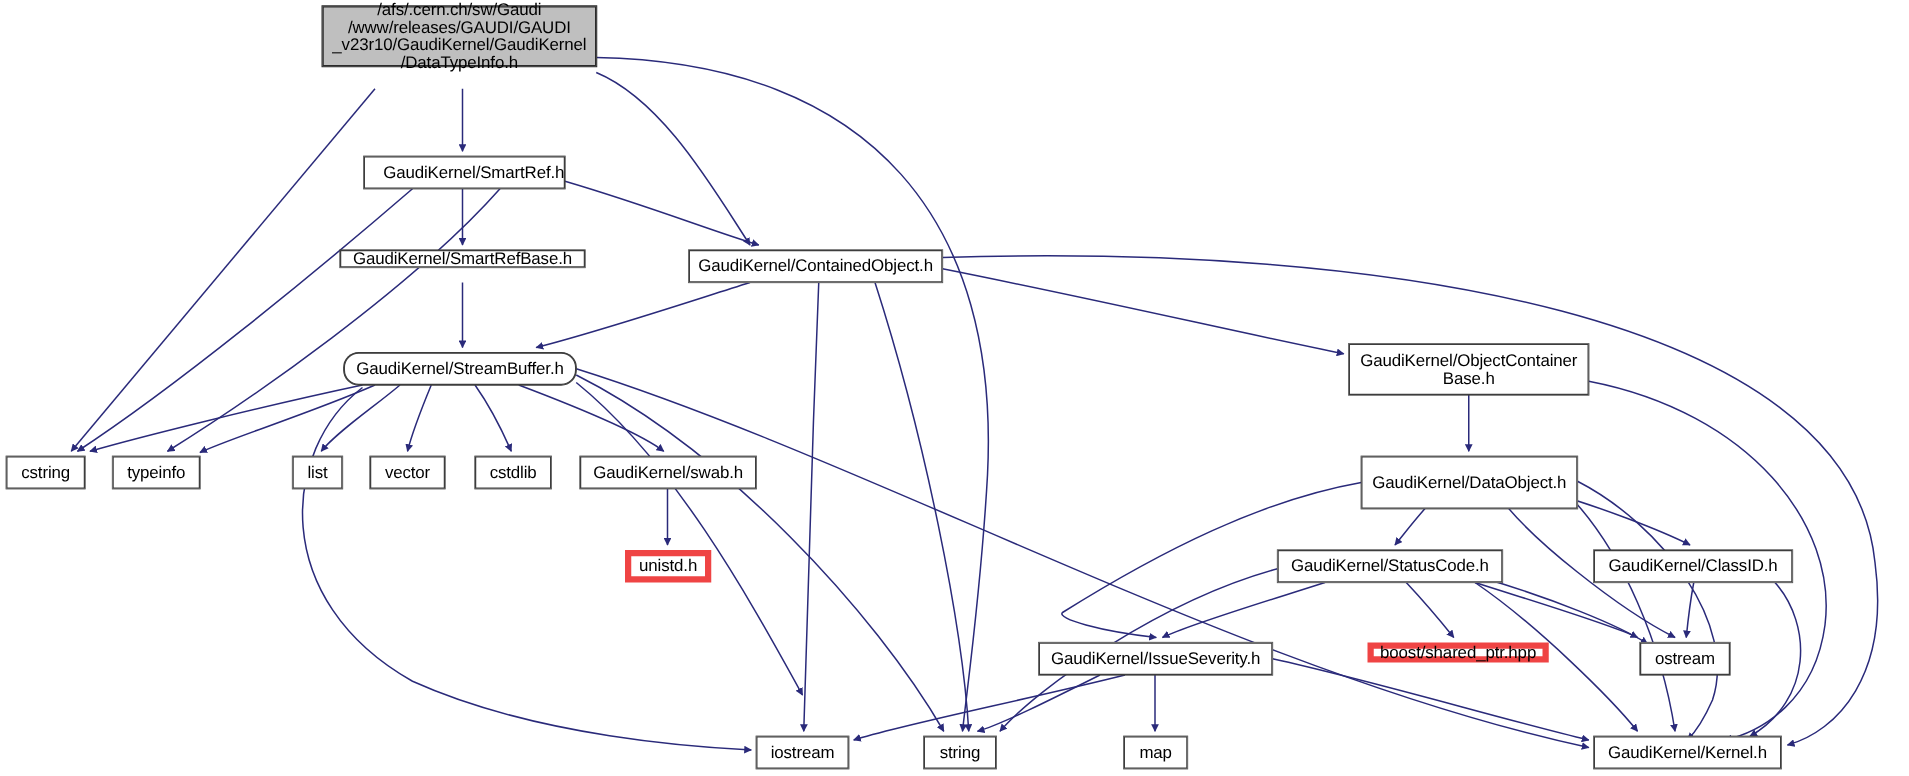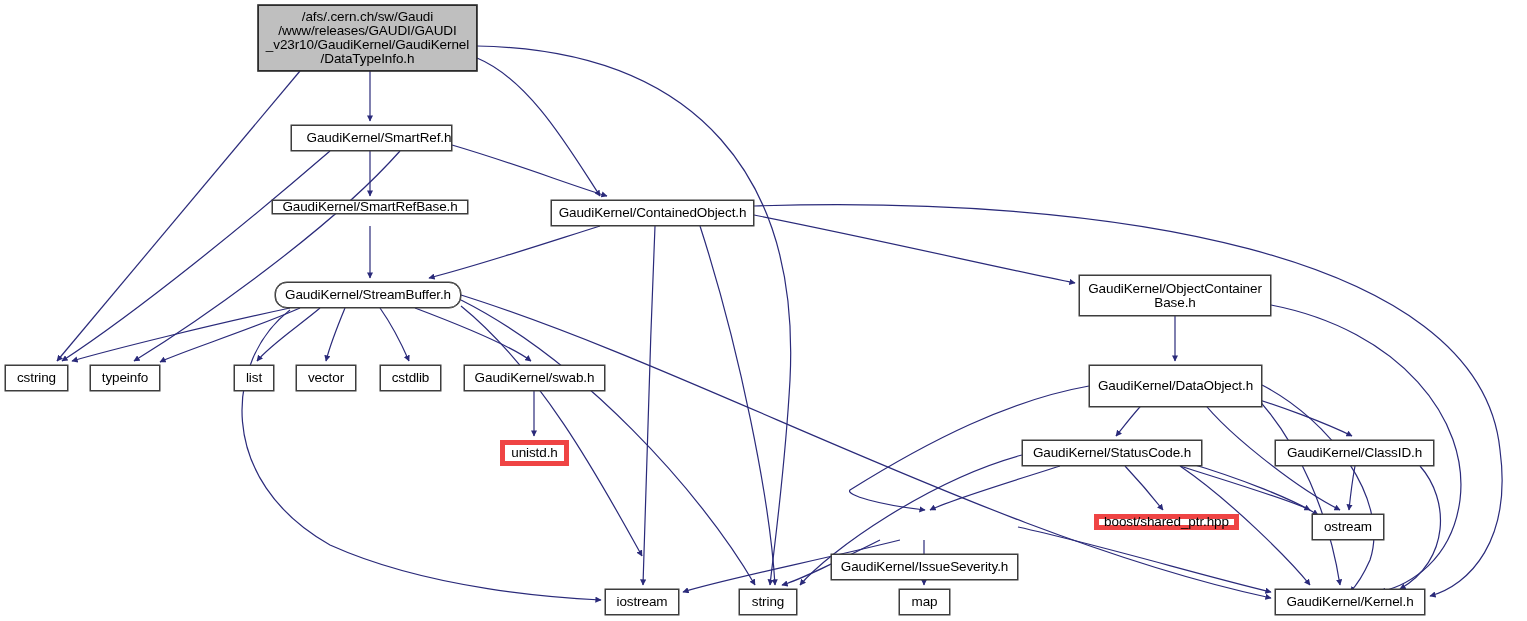--- a/index.html
+++ b/index.html
@@ -104,41 +104,41 @@
         <path d="M 1180,466 C 1230,500 1290,560 1310,585" marker-end="url(#arrow)" stroke="#2a2a7a"></path>
         <path d="M 1355,466 C 1352,482 1350,500 1349,510" marker-end="url(#arrow)" stroke="#2a2a7a"></path>
         <path d="M 1420,466 C 1450,500 1450,560 1400,589" marker-end="url(#arrow)" stroke="#2a2a7a"></path>
         <path d="M 900,540 C 820,560 720,580 683,592" marker-end="url(#arrow)" stroke="#2a2a7a"></path>
         <path d="M 880,540 C 840,560 800,580 782,585" marker-end="url(#arrow)" stroke="#2a2a7a"></path>
         <path d="M 924,540 C 924,558 924,575 924,585" marker-end="url(#arrow)" stroke="#2a2a7a"></path>
         <path d="M 1018,527 C 1100,545 1200,575 1271,592" marker-end="url(#arrow)" stroke="#2a2a7a"></path>
       </g>
   </svg>
   <div id="node-layer">
-      <div class="node root" style="left: 258px; top: 5px; width: 219px; height: 66px;"><span class="node-label">/afs/.cern.ch/sw/Gaudi
+      <div class="node root" style="left: 258px; top: 5px; width: 219px; height: 48px;"><span class="node-label">/afs/.cern.ch/sw/Gaudi
 /www/releases/GAUDI/GAUDI
 _v23r10/GaudiKernel/GaudiKernel
 /DataTypeInfo.h</span></div>
       <div class="node" style="left: 291px; top: 125px; width: 161px; height: 26px; padding-left: 15px;"><span class="node-label">GaudiKernel/SmartRef.h</span></div>
       <div class="node" style="left: 272px; top: 200px; width: 196px; height: 14px;"><span class="node-label">GaudiKernel/SmartRefBase.h</span></div>
       <div class="node" style="left: 551px; top: 200px; width: 203px; height: 26px;"><span class="node-label">GaudiKernel/ContainedObject.h</span></div>
       <div class="node" style="left: 275px; top: 282px; width: 186px; height: 26px; border-radius: 12px;"><span class="node-label">GaudiKernel/StreamBuffer.h</span></div>
       <div class="node" style="left: 1079px; top: 275px; width: 192px; height: 41px;"><span class="node-label">GaudiKernel/ObjectContainer
 Base.h</span></div>
       <div class="node" style="left: 5px; top: 365px; width: 63px; height: 26px;"><span class="node-label">cstring</span></div>
       <div class="node" style="left: 90px; top: 365px; width: 70px; height: 26px;"><span class="node-label">typeinfo</span></div>
       <div class="node" style="left: 234px; top: 365px; width: 40px; height: 26px;"><span class="node-label">list</span></div>
       <div class="node" style="left: 296px; top: 365px; width: 60px; height: 26px;"><span class="node-label">vector</span></div>
       <div class="node" style="left: 380px; top: 365px; width: 61px; height: 26px;"><span class="node-label">cstdlib</span></div>
       <div class="node" style="left: 464px; top: 365px; width: 141px; height: 26px;"><span class="node-label">GaudiKernel/swab.h</span></div>
       <div class="node" style="left: 1089px; top: 365px; width: 173px; height: 42px;"><span class="node-label">GaudiKernel/DataObject.h</span></div>
       <div class="node faded" style="left: 500px; top: 440px; width: 69px; height: 26px;"><span class="node-label">unistd.h</span></div>
       <div class="node" style="left: 1022px; top: 440px; width: 180px; height: 26px;"><span class="node-label">GaudiKernel/StatusCode.h</span></div>
       <div class="node" style="left: 1275px; top: 440px; width: 159px; height: 26px;"><span class="node-label">GaudiKernel/ClassID.h</span></div>
-      <div class="node" style="left: 831px; top: 514px; width: 187px; height: 26px; margin-top: 40px;"><span class="node-label">GaudiKernel/IssueSeverity.h</span></div>
+      <div class="node" style="left: 831px; top: 514px; width: 187px; height: 26px;"><span class="node-label">GaudiKernel/IssueSeverity.h</span></div>
       <div class="node faded" style="left: 1094px; top: 514px; width: 145px; height: 16px;"><span class="node-label">boost/shared_ptr.hpp</span></div>
       <div class="node" style="left: 1312px; top: 514px; width: 72px; height: 26px;"><span class="node-label">ostream</span></div>
       <div class="node" style="left: 605px; top: 589px; width: 74px; height: 26px;"><span class="node-label">iostream</span></div>
       <div class="node" style="left: 739px; top: 589px; width: 58px; height: 26px;"><span class="node-label">string</span></div>
       <div class="node" style="left: 899px; top: 589px; width: 51px; height: 26px;"><span class="node-label">map</span></div>
       <div class="node" style="left: 1275px; top: 589px; width: 150px; height: 26px;"><span class="node-label">GaudiKernel/Kernel.h</span></div>
     </div>
 </div>
 
 </body></html>

